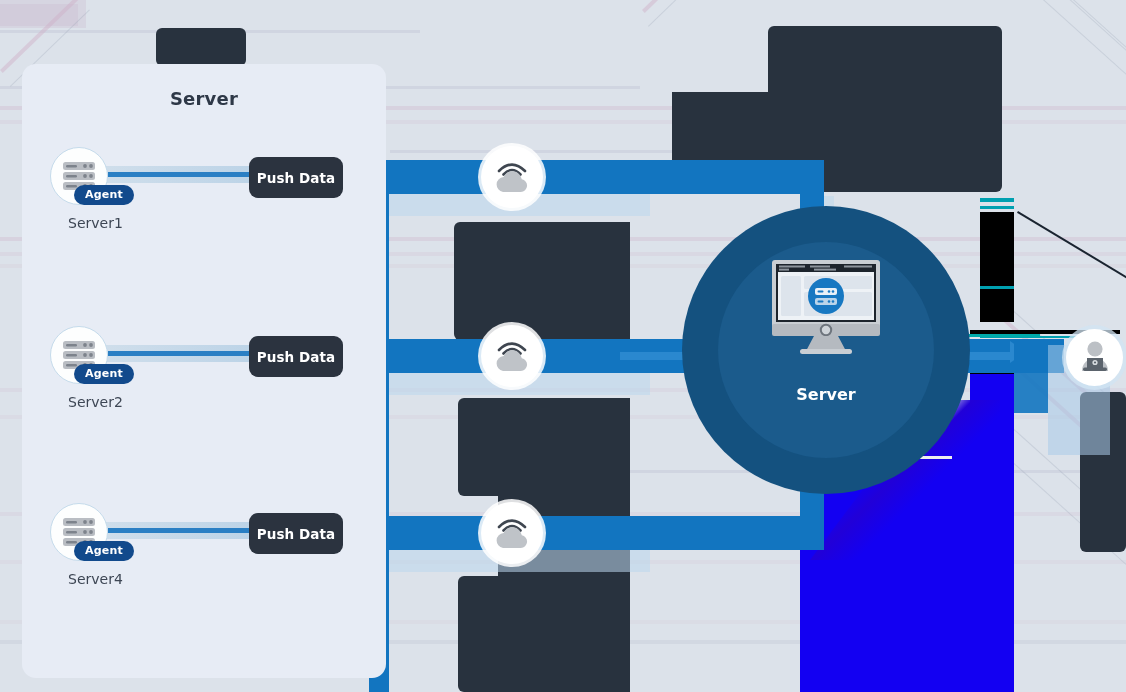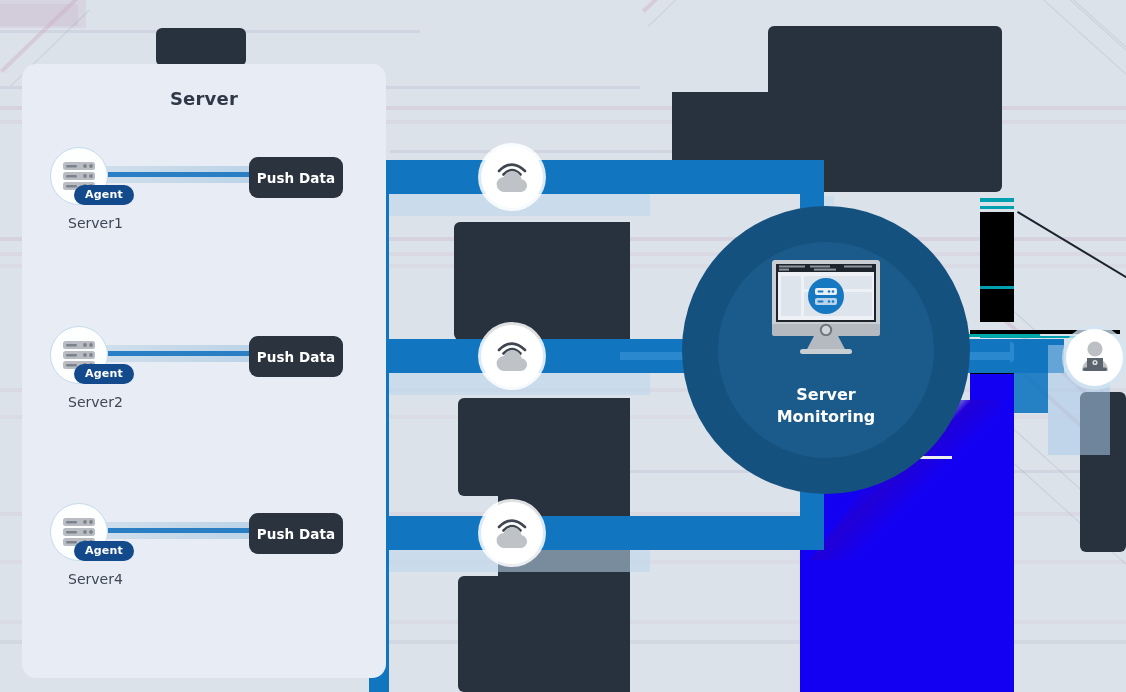--- a/index.html
+++ b/index.html
@@ -373,21 +373,20 @@
         <circle cx="63" cy="33.5" r="1.3" fill="#1778c2"></circle>
       <circle cx="59" cy="43.5" r="1.3" fill="#1778c2"></circle>
         <circle cx="63" cy="43.5" r="1.3" fill="#1778c2"></circle>
       <rect x="2" y="66" width="108" height="12" rx="2" fill="#b5bac0"></rect>
       <circle cx="56" cy="72" r="5.2" fill="#cfd4d9" stroke="#6e757d" stroke-width="2"></circle>
       <path d="M44 78 h24 l8 15 h-40 z" fill="#b5bac0"></path>
       <rect x="30" y="91" width="52" height="5" rx="2.5" fill="#c9ced3"></rect>
     </svg>
     <div id="hub-label">
       <div>Server</div>
-      <div>Monitoring</div>
     </div>
   </div>
 
   <div id="person-pin">
     <div class="disc"></div>
     <svg style="position:absolute; left:12px; top:12px;" width="34" height="32" viewBox="0 0 34 32">
       <circle cx="17" cy="8" r="7.6" fill="#bcc0c5"></circle>
       <path d="M4 30 a13 13 0 0 1 26 0 z" fill="#bcc0c5"></path>
       <path d="M9 17 h16 v10 h-16 z" fill="#5b636c"></path>
       <circle cx="17" cy="21.5" r="2.6" fill="#d8dce0"></circle>

